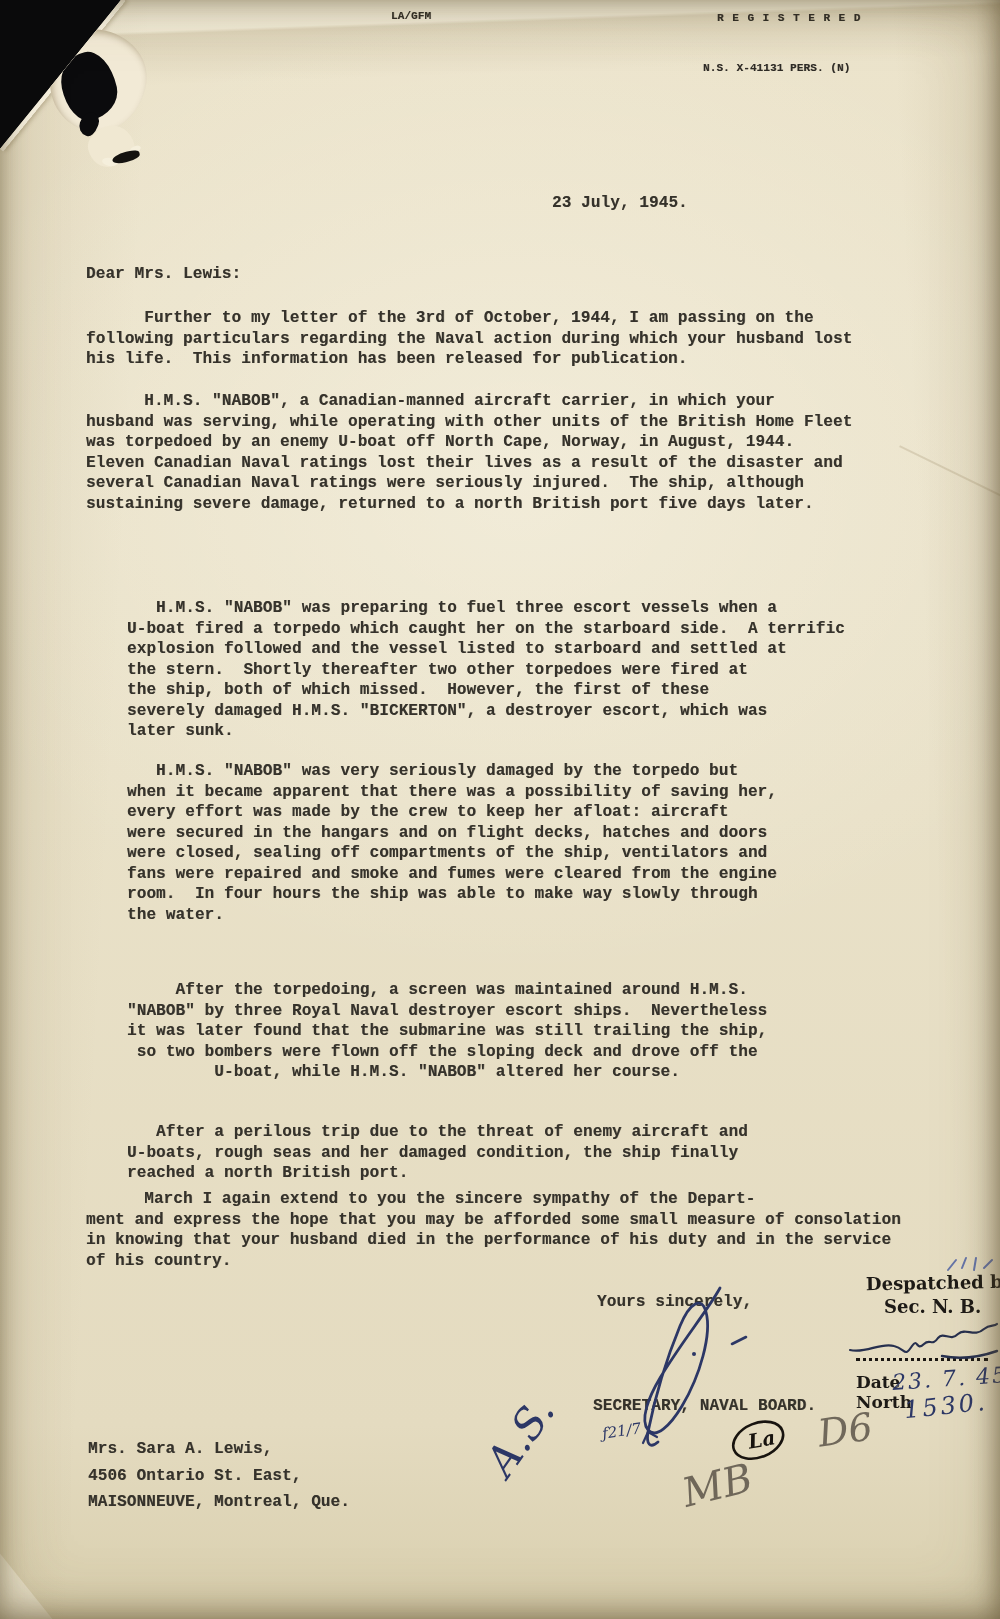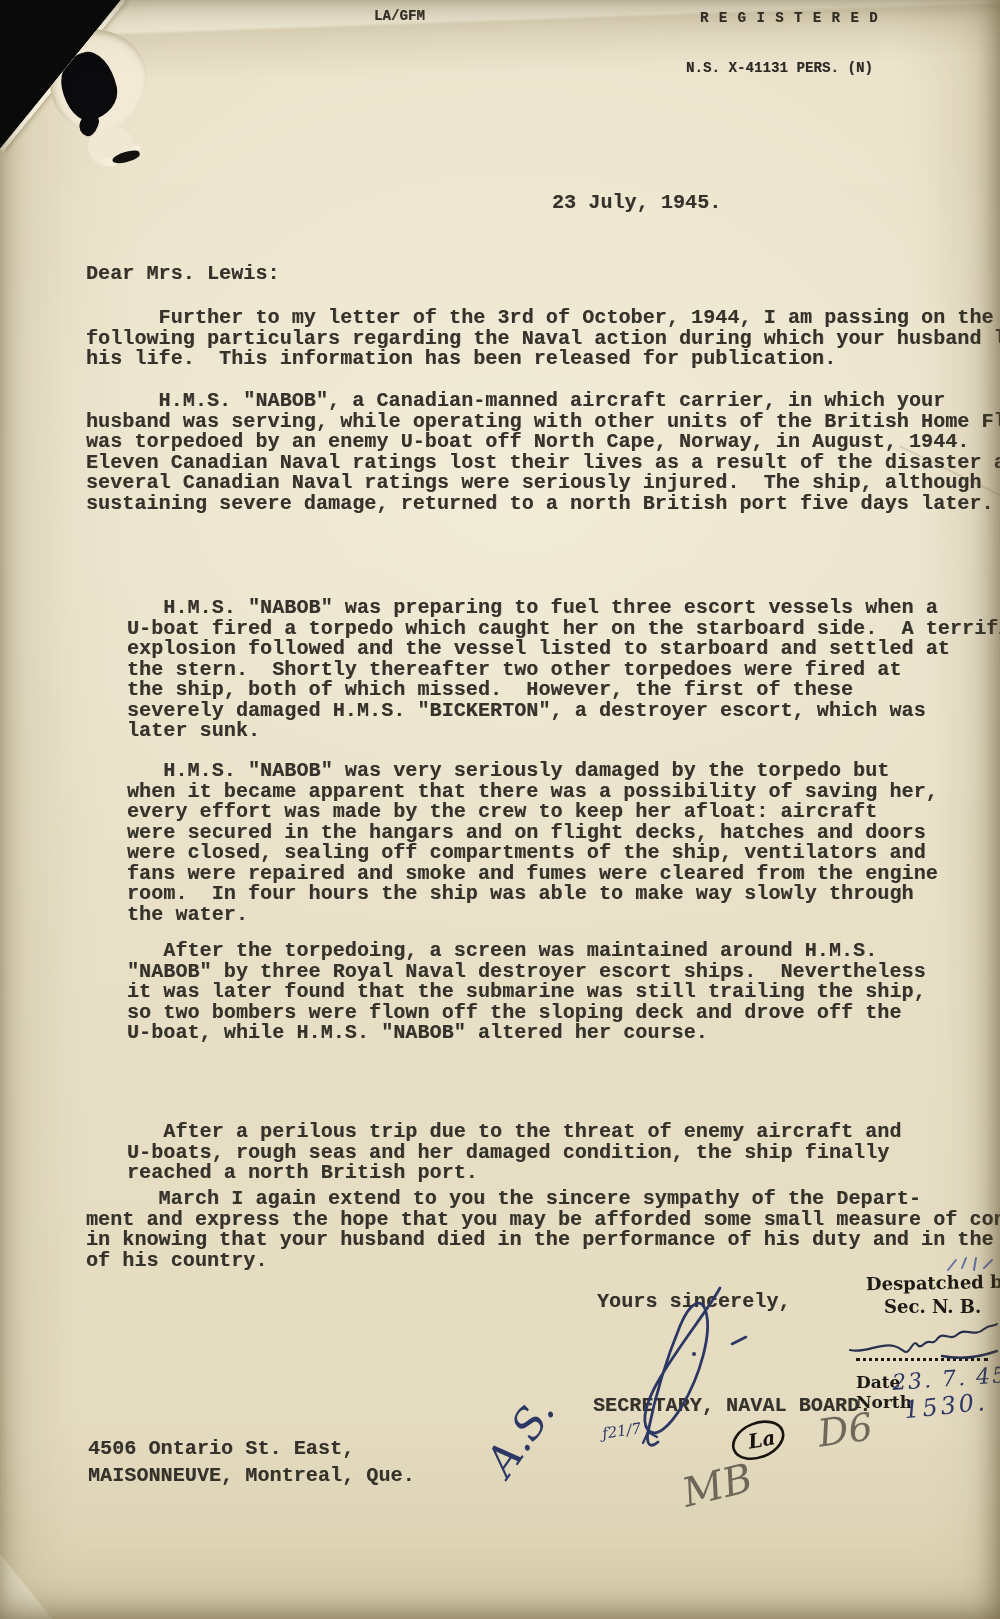--- a/index.html
+++ b/index.html
@@ -39,23 +39,23 @@
   .speck-light1{left:102px;top:158px;width:15px;height:8px;background:#f5efdc;
     border-radius:50%;transform:rotate(10deg);}
   .speck-light2{left:130px;top:146px;width:11px;height:6px;background:#f5efdc;
     border-radius:50%;transform:rotate(-20deg);}
   .crease-tr{left:892px;top:478px;width:150px;height:2px;background:rgba(120,100,60,0.18);
     transform:rotate(26deg);}
   .corner-bl{left:-6px;top:1546px;width:64px;height:80px;background:rgba(246,240,224,0.55);
     clip-path:polygon(0 100%,0 0,100% 100%);}
   
   .typed{font-family:"Liberation Mono","DejaVu Sans Mono",monospace;font-weight:700;
-    color:#35322b;font-size:20px;line-height:20.5px;white-space:pre;letter-spacing:0.1px;
+    color:#35322b;font-size:16px;line-height:20.5px;white-space:pre;letter-spacing:0.1px;
     text-shadow:0.4px 0.4px 0.5px rgba(50,46,38,0.45);}
-  .typed-hdr{font-size:14px;color:#2e2b26;}
+  .typed-hdr{font-size:11px;color:#2e2b26;margin-left:17px;}
   .stamp{font-family:"DejaVu Serif","Liberation Serif",serif;font-weight:700;color:#1d1a16;
     white-space:pre;}
   .hand{font-family:"DejaVu Serif","Liberation Serif",serif;font-style:italic;color:#2c3766;
     white-space:pre;}
   .pencil{color:rgba(82,75,65,0.8);}
   .dotline{border-bottom:3px dotted #1b1713;}
   svg{display:block;overflow:visible;}
 </style>
 </head>
 <body>
@@ -96,21 +96,21 @@
 severely damaged H.M.S. "BICKERTON", a destroyer escort, which was
 later sunk.</div>
   <div class="abs typed" style="left:127px;top:761px;">   H.M.S. "NABOB" was very seriously damaged by the torpedo but
 when it became apparent that there was a possibility of saving her,
 every effort was made by the crew to keep her afloat: aircraft
 were secured in the hangars and on flight decks, hatches and doors
 were closed, sealing off compartments of the ship, ventilators and
 fans were repaired and smoke and fumes were cleared from the engine
 room.  In four hours the ship was able to make way slowly through
 the water.</div>
-  <div class="abs typed" style="left:127px;top:941px;">   After the torpedoing, a screen was maintained around H.M.S.
+  <div class="abs typed" style="left:127px;top:980px;text-align:center;">   After the torpedoing, a screen was maintained around H.M.S.
 "NABOB" by three Royal Naval destroyer escort ships.  Nevertheless
 it was later found that the submarine was still trailing the ship,
 so two bombers were flown off the sloping deck and drove off the
 U-boat, while H.M.S. "NABOB" altered her course.</div>
   <div class="abs typed" style="left:127px;top:1090px;margin-top:32px;">   After a perilous trip due to the threat of enemy aircraft and
 U-boats, rough seas and her damaged condition, the ship finally
 reached a north British port.</div>
   <div class="abs typed" style="left:86px;top:1189px;">      March I again extend to you the sincere sympathy of the Depart-
 ment and express the hope that you may be afforded some small measure of consolation
 in knowing that your husband died in the performance of his duty and in the service
@@ -152,17 +152,18 @@
     <svg width="62" height="50" viewBox="0 0 62 50">
       <ellipse cx="30" cy="26" rx="26" ry="17" fill="none" stroke="#17130e" stroke-width="2.6" transform="rotate(-12 30 26)"></ellipse>
       <text x="20" y="33" font-family="DejaVu Serif, serif" font-style="italic" font-weight="700" font-size="20" fill="#17130e">La</text>
     </svg>
   </div>
   <div class="abs hand pencil" style="left:818px;top:1408px;font-size:38px;transform:rotate(-8deg);">D6</div>
   <div class="abs hand" style="left:478px;top:1412px;font-size:42px;transform:rotate(-55deg);">A.S.</div>
   <div class="abs hand pencil" style="left:682px;top:1462px;font-size:40px;transform:rotate(-14deg);">MB</div>
 
   <div class="abs" style="left:88px;top:1436px;">
+    <div class="typed" style="line-height:26.5px;">Mrs. Sara A. Lewis,</div>
     <div class="typed" style="line-height:26.5px;">4506 Ontario St. East,</div>
     <div class="typed" style="line-height:26.5px;">MAISONNEUVE, Montreal, Que.</div>
   </div>
 
 </div>
 
 </body></html>

